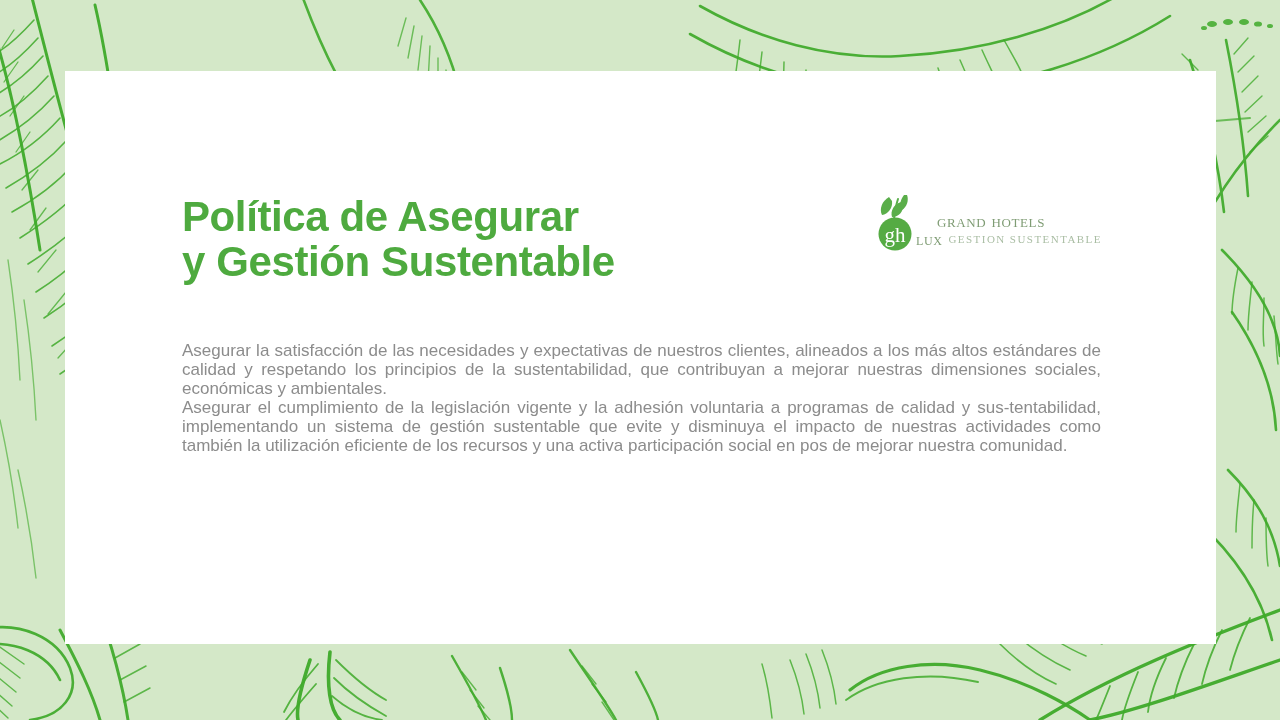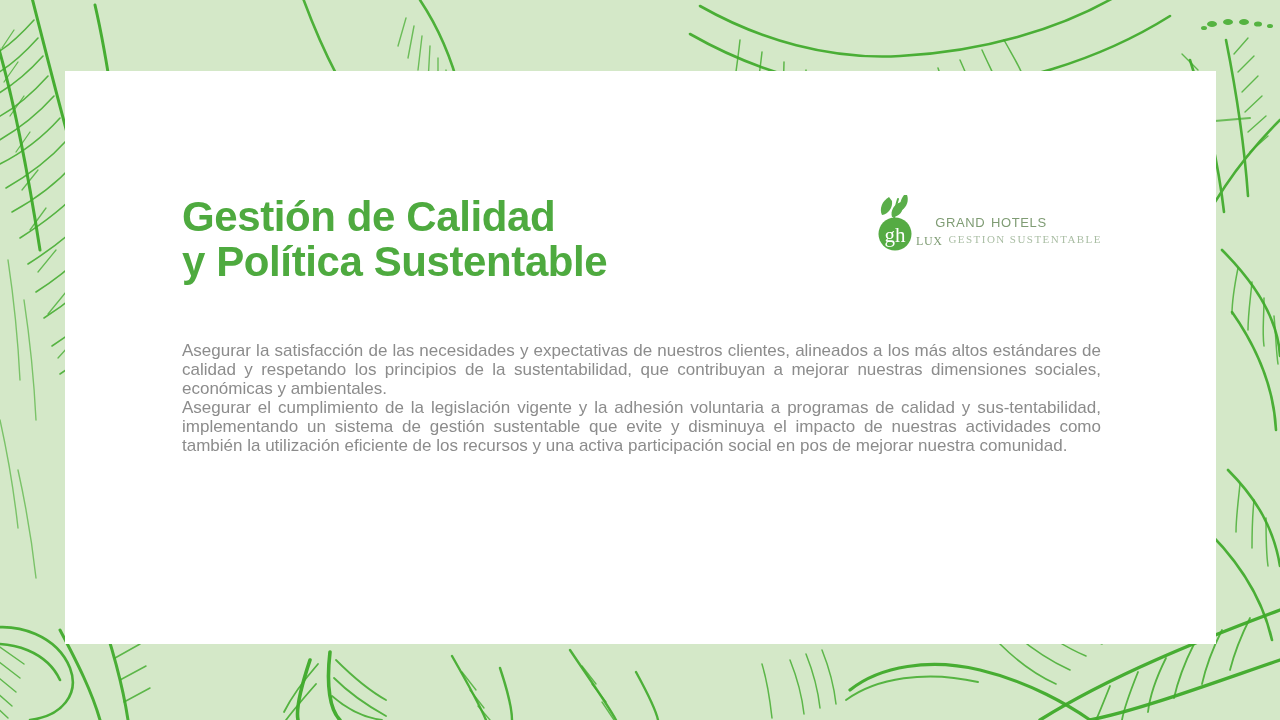--- a/index.html
+++ b/index.html
@@ -75,21 +75,21 @@
     height: 60px;
   }
   #logo-words {
     position: absolute;
     left: 46px;
     top: 18px;
     width: 150px;
   }
   .logo-line1 {
     display: block;
-    font-family: Liberation Sans, sans-serif;
+    font-family: Liberation Serif, serif;
     font-size: 19px;
     font-weight: normal;
     letter-spacing: 0.6px;
     line-height: 19px;
     color: #7f9c74;
     font-variant: small-caps;
     text-transform: lowercase;
   }
   .logo-line2row {
     display: block;
@@ -375,22 +375,22 @@
           <path d="M1140,120 L1140,136"></path>
         <path d="M1160,120 L1162,136"></path>
           <path d="M1180,118 L1184,134"></path>
       </g>
     </g>
   </svg>
 
   <div id="card">
 
     <div id="title-block">
-      <span class="title-line">Gestión de Calidad</span>
-      <span class="title-line">y Política Sustentable</span>
+      <span class="title-line">Política de Asegurar</span>
+      <span class="title-line">y Gestión Sustentable</span>
     </div>
 
     <div id="logo">
       <svg id="logo-mark" viewBox="0 0 56 60" aria-hidden="true">
 
         <g fill="#5aae4a">
           <path d="M19,4 C12,8 9,16 12,22 C18,21 23,15 22,8 Z"></path>
           <path d="M31,9 C24,11 20,18 22,24 C29,24 34,18 33,11 Z"></path>
           <path d="M34,2 C30,7 29,13 32,17 C37,14 39,7 37,2 Z"></path>
         </g>

